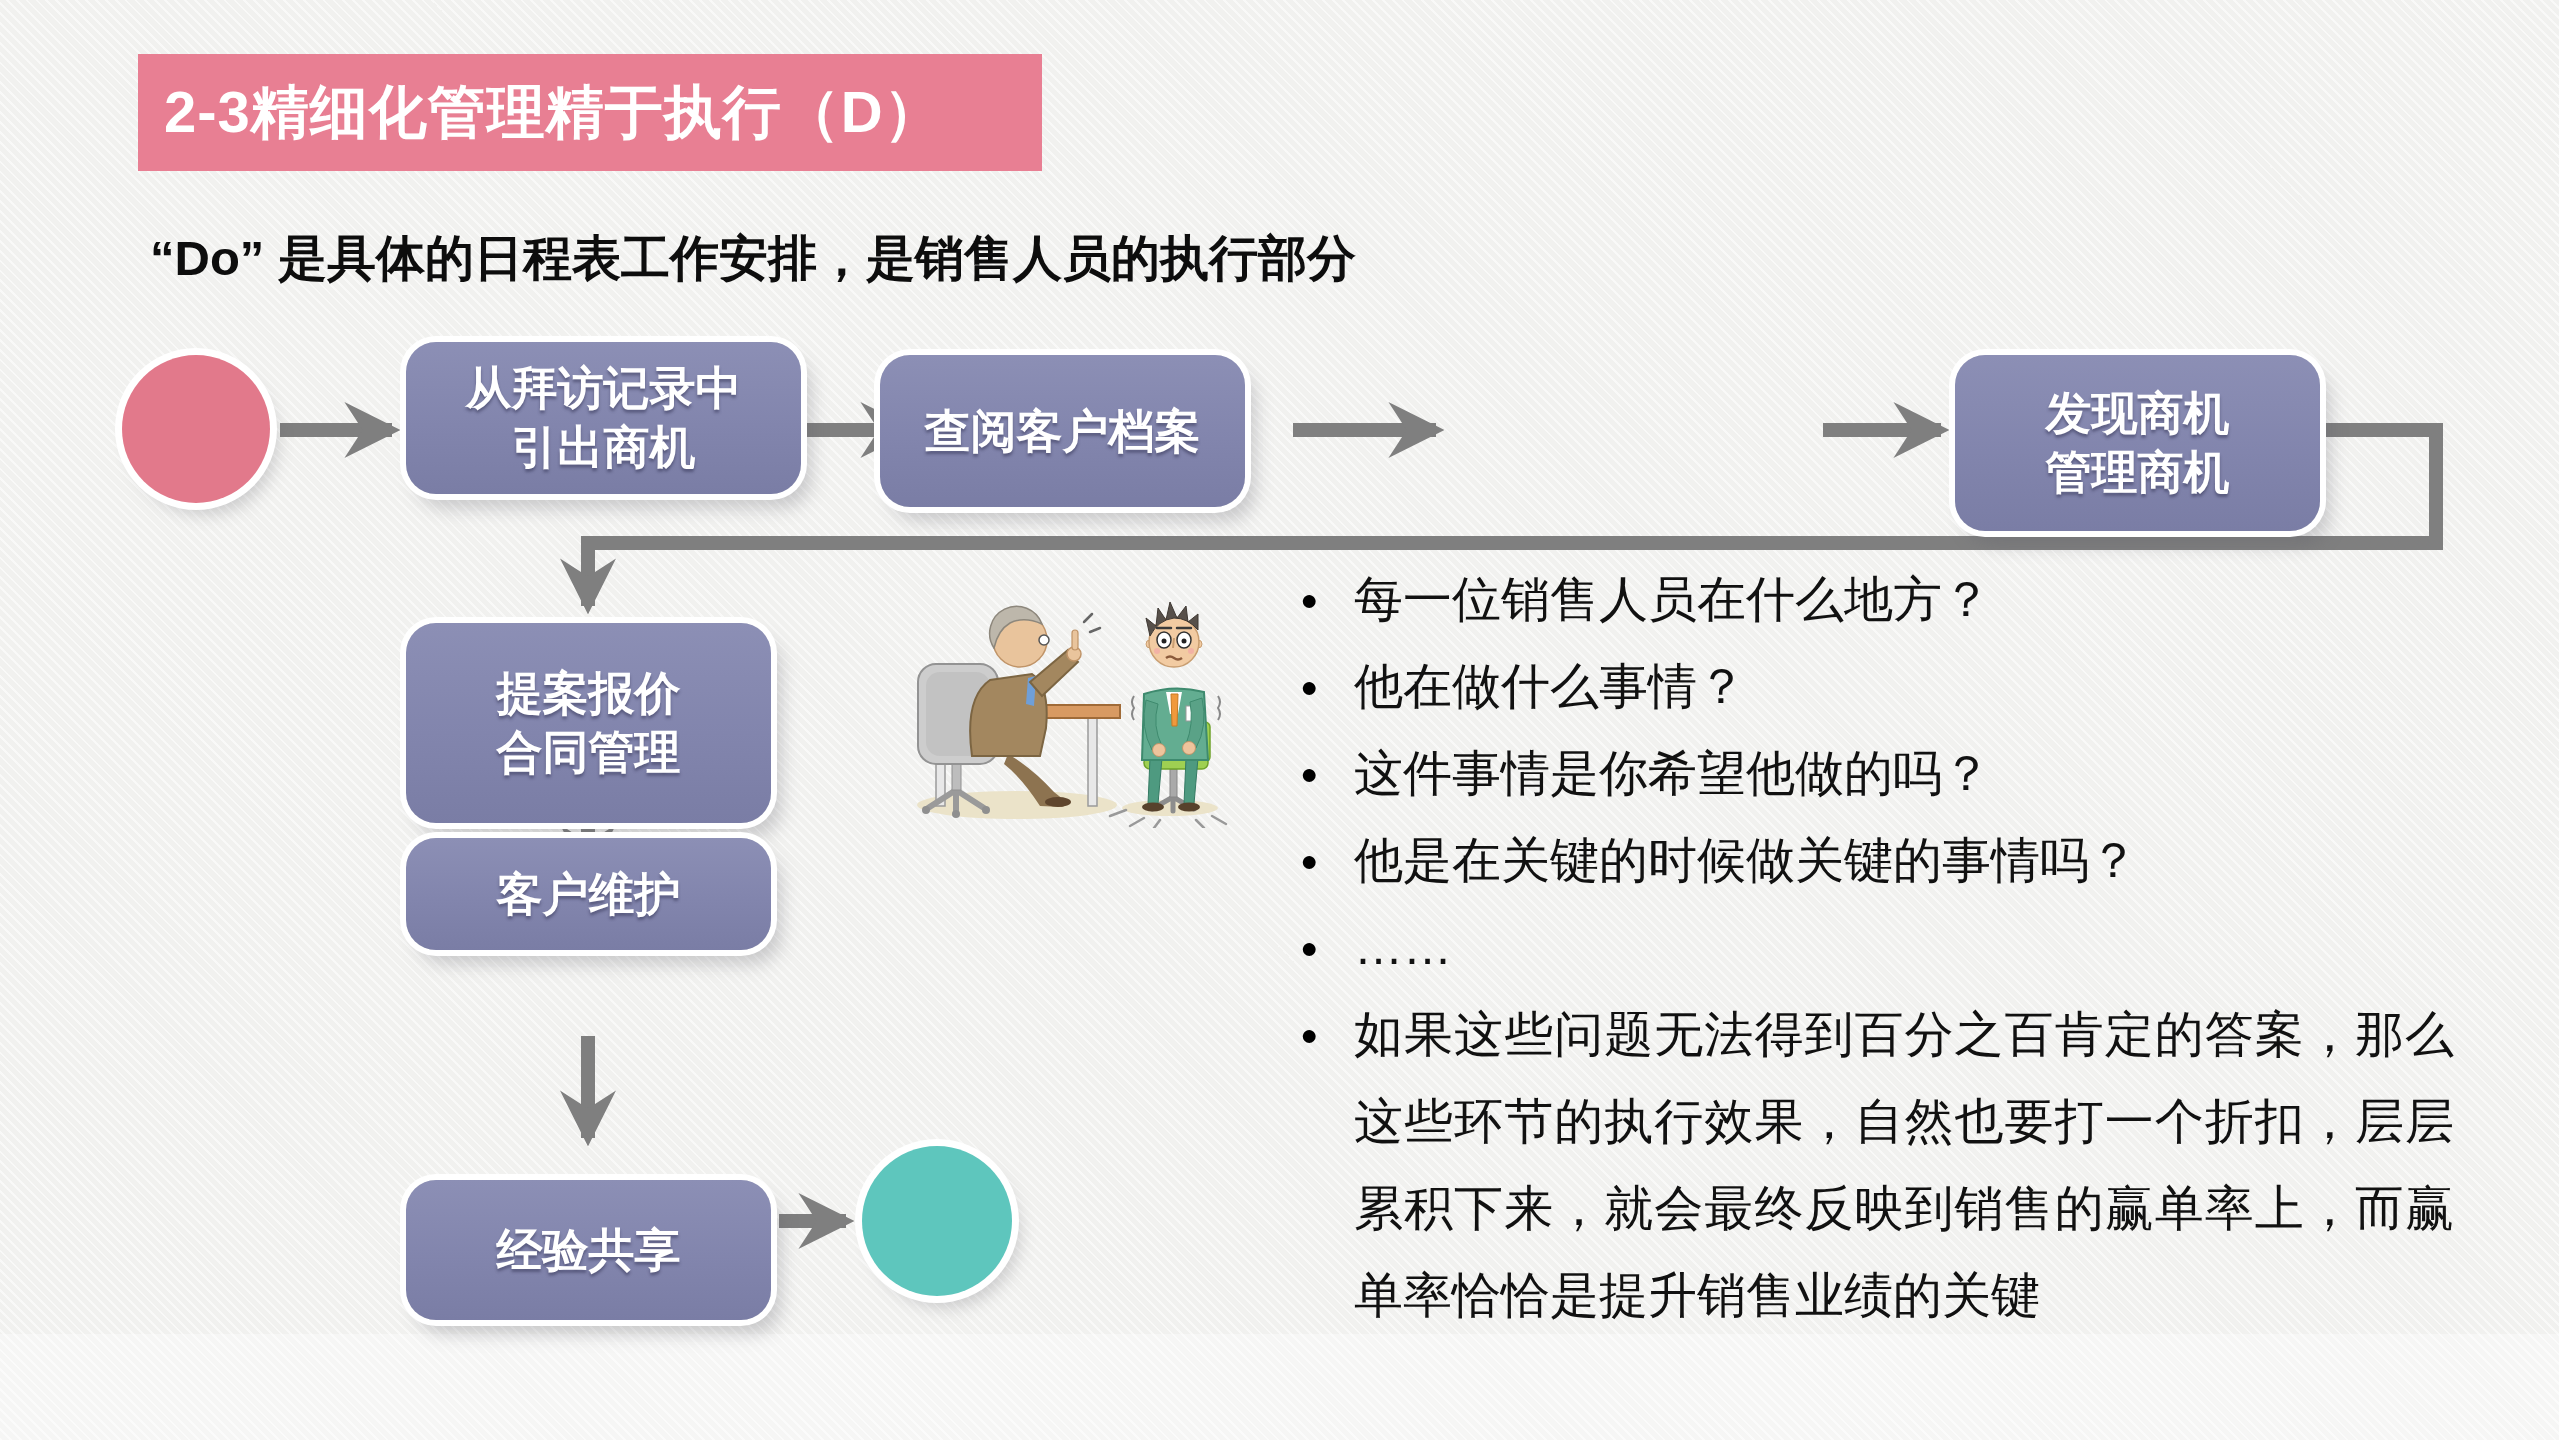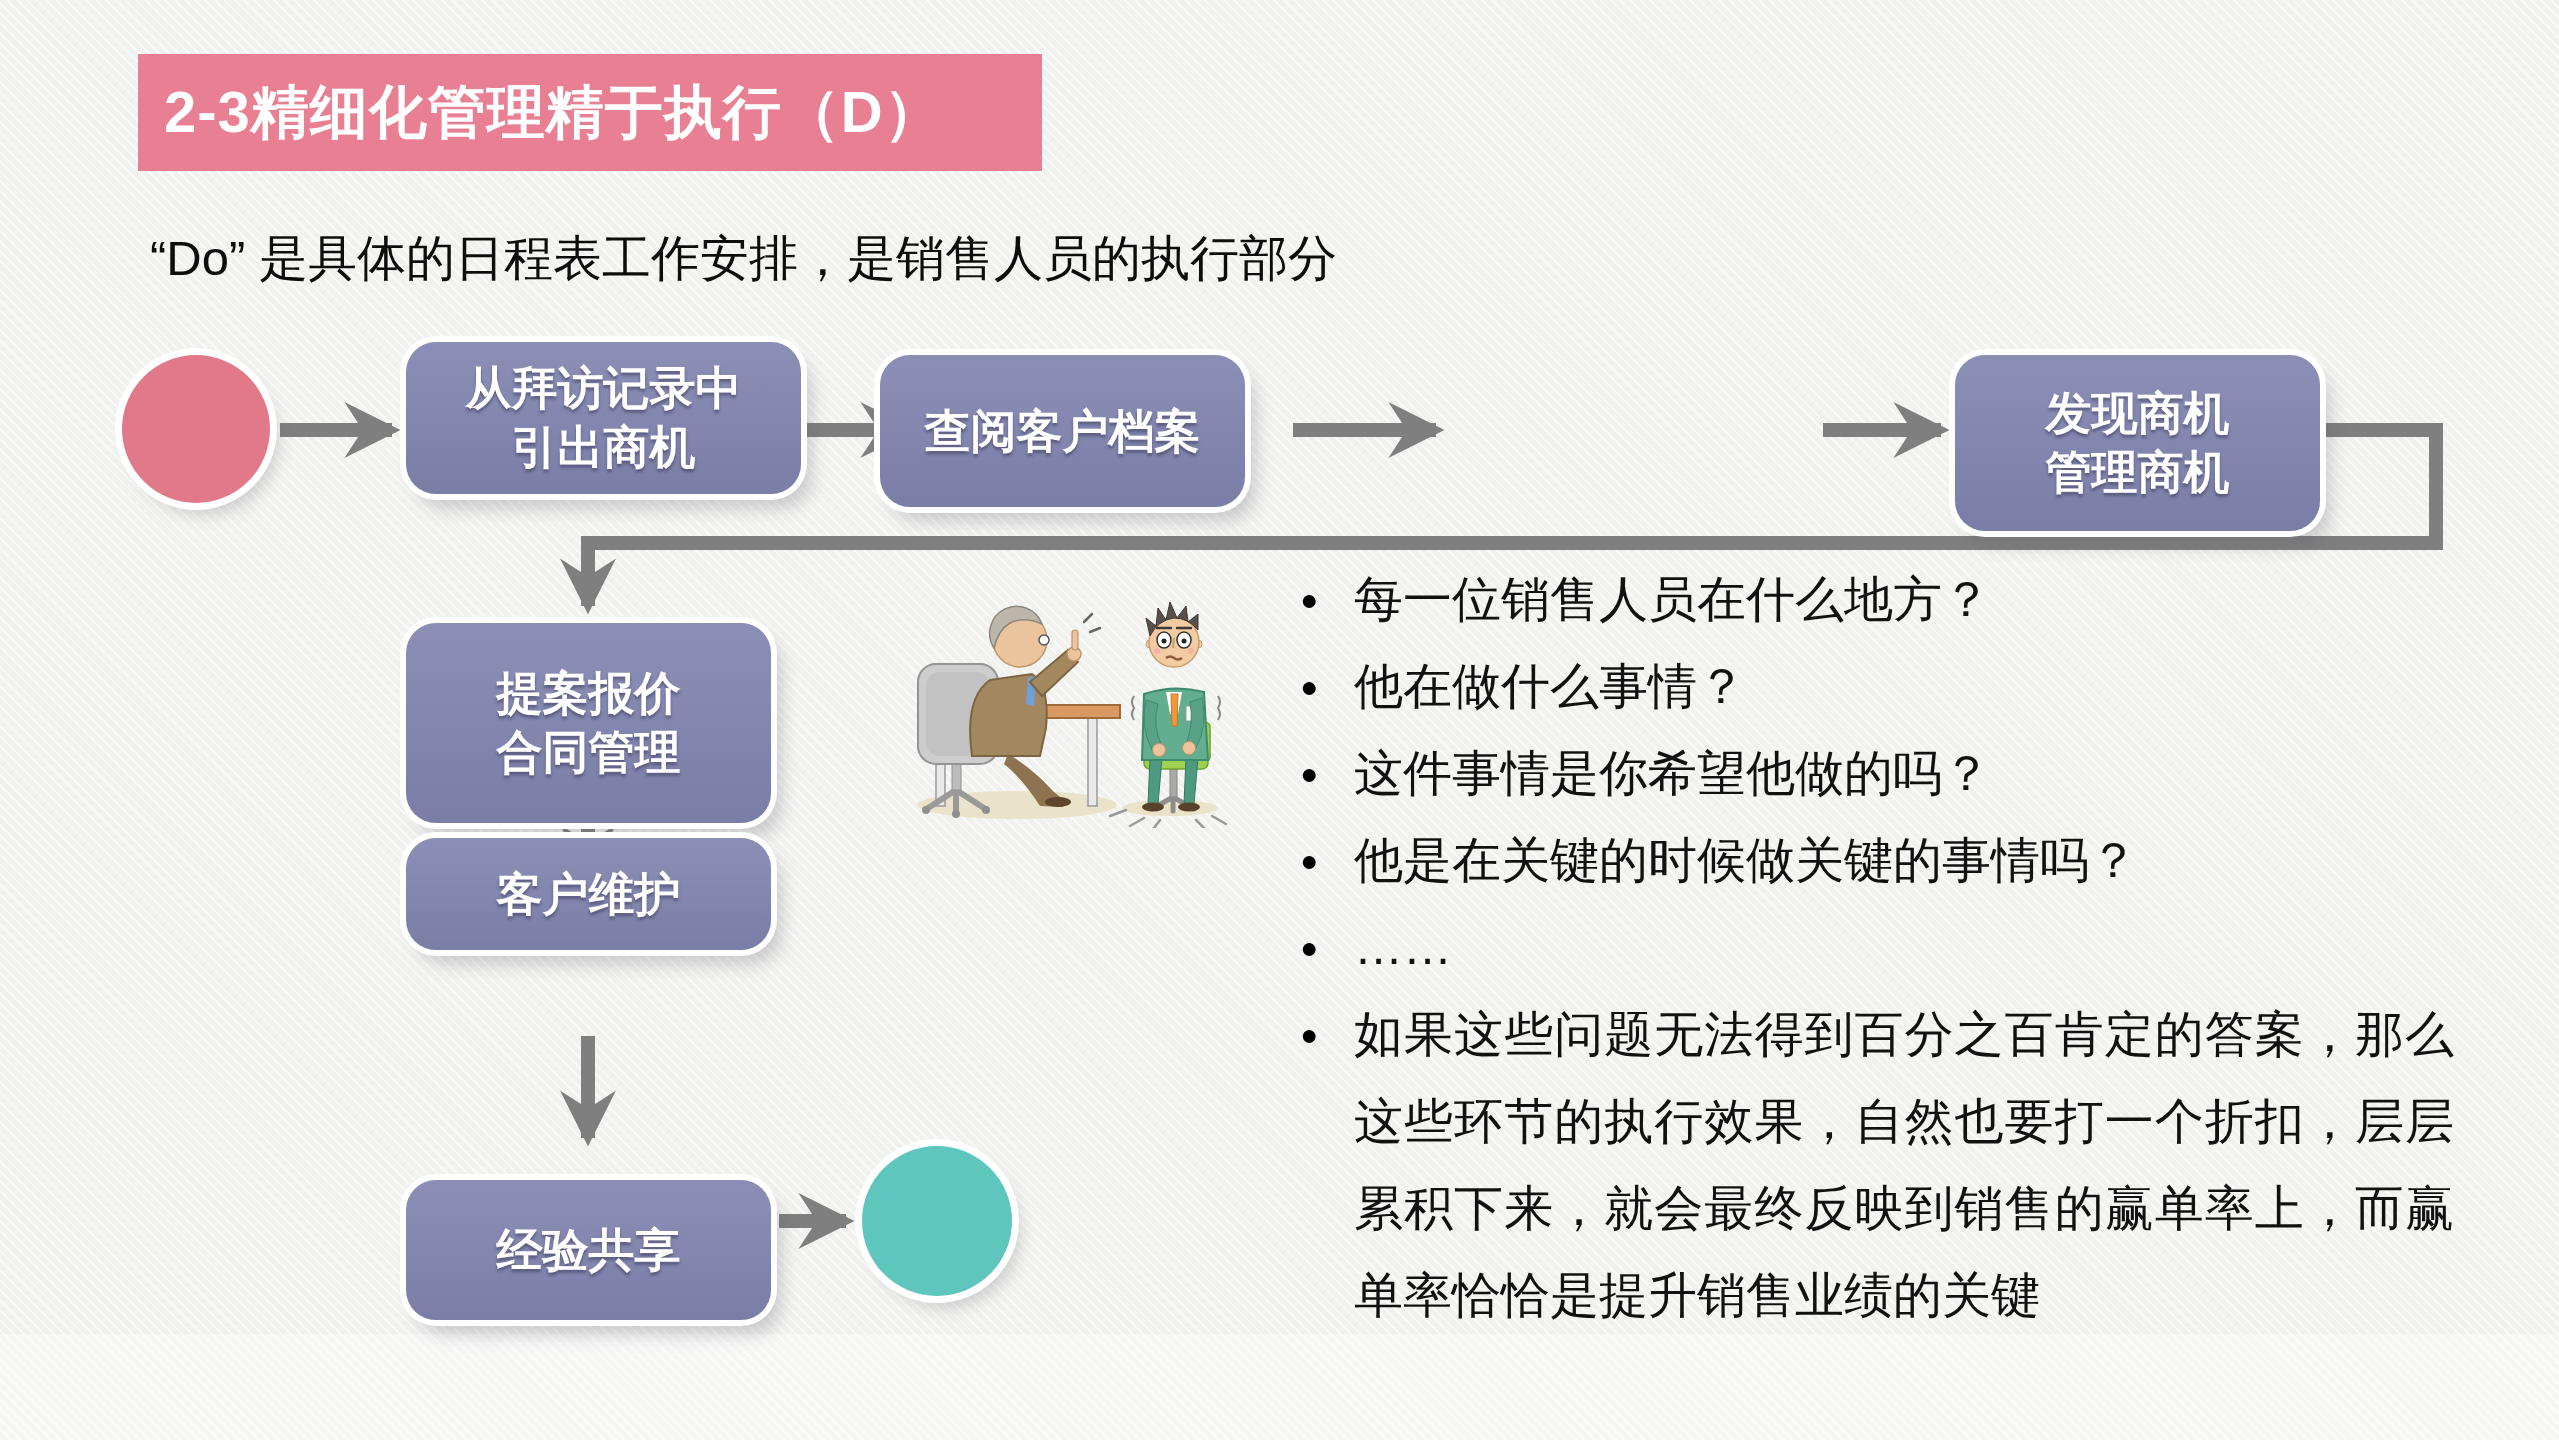--- a/index.html
+++ b/index.html
@@ -10,21 +10,21 @@
     background-image:repeating-linear-gradient(45deg,rgba(255,255,255,.55) 0 2px,rgba(255,255,255,0) 2px 7px);
   }
   .footer-strip{position:absolute;left:0;right:0;bottom:0;height:106px;background:rgba(255,255,255,.38);}
   .banner{
     position:absolute;left:106px;top:54px;width:904px;height:117px;
     background:var(--banner-pink,#e87f93);
     display:flex;align-items:center;padding-left:26px;box-sizing:border-box;margin-left:32px;
   }
   .banner .title{font-size:58px;font-weight:700;color:#ffffff;letter-spacing:1px;white-space:nowrap;}
   .subtitle{
-    position:absolute;left:150px;top:226px;font-size:49px;font-weight:400;color:#0d0d0d;white-space:nowrap;
+    position:absolute;left:150px;top:226px;font-size:49px;font-weight:700;color:#0d0d0d;white-space:nowrap;
   }
   .connectors,.cartoon{position:absolute;pointer-events:none;}
   .connectors{left:0;top:0;width:2559px;height:1440px;}
   .cartoon{left:912px;top:578px;width:330px;height:250px;}
   .node{position:absolute;box-sizing:border-box;}
   .box{
     background:linear-gradient(180deg,#8c8fb5 0%,var(--node-purple,#8285ad) 55%,#7a7da5 100%);
     border-radius:30px;
     box-shadow:0 0 0 6px #ffffff,10px 14px 18px rgba(90,90,100,.28);
     display:flex;align-items:center;justify-content:center;text-align:center;

